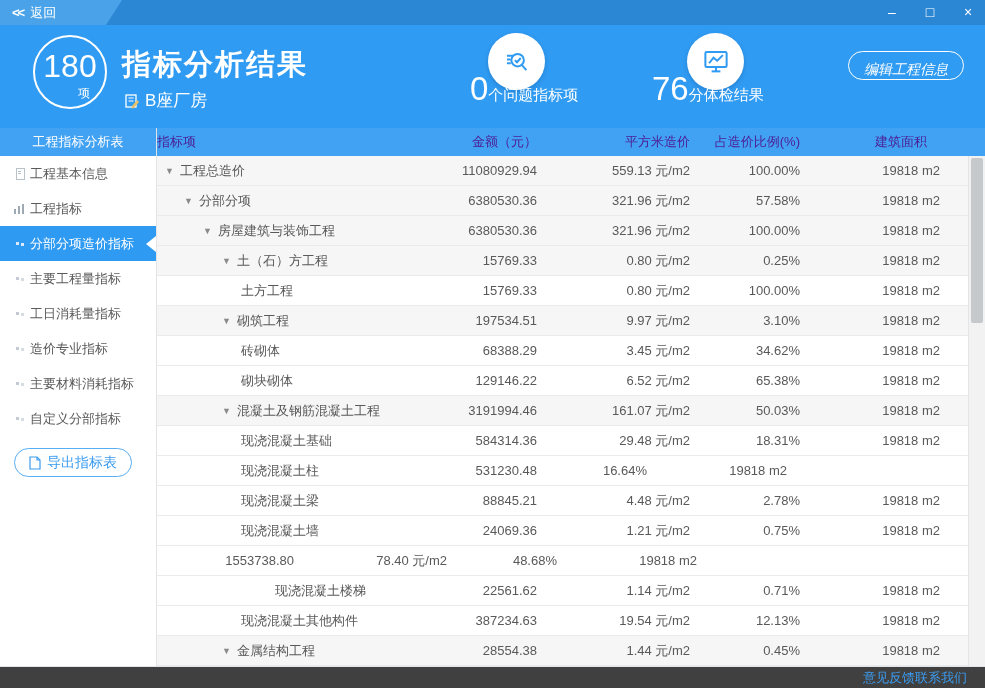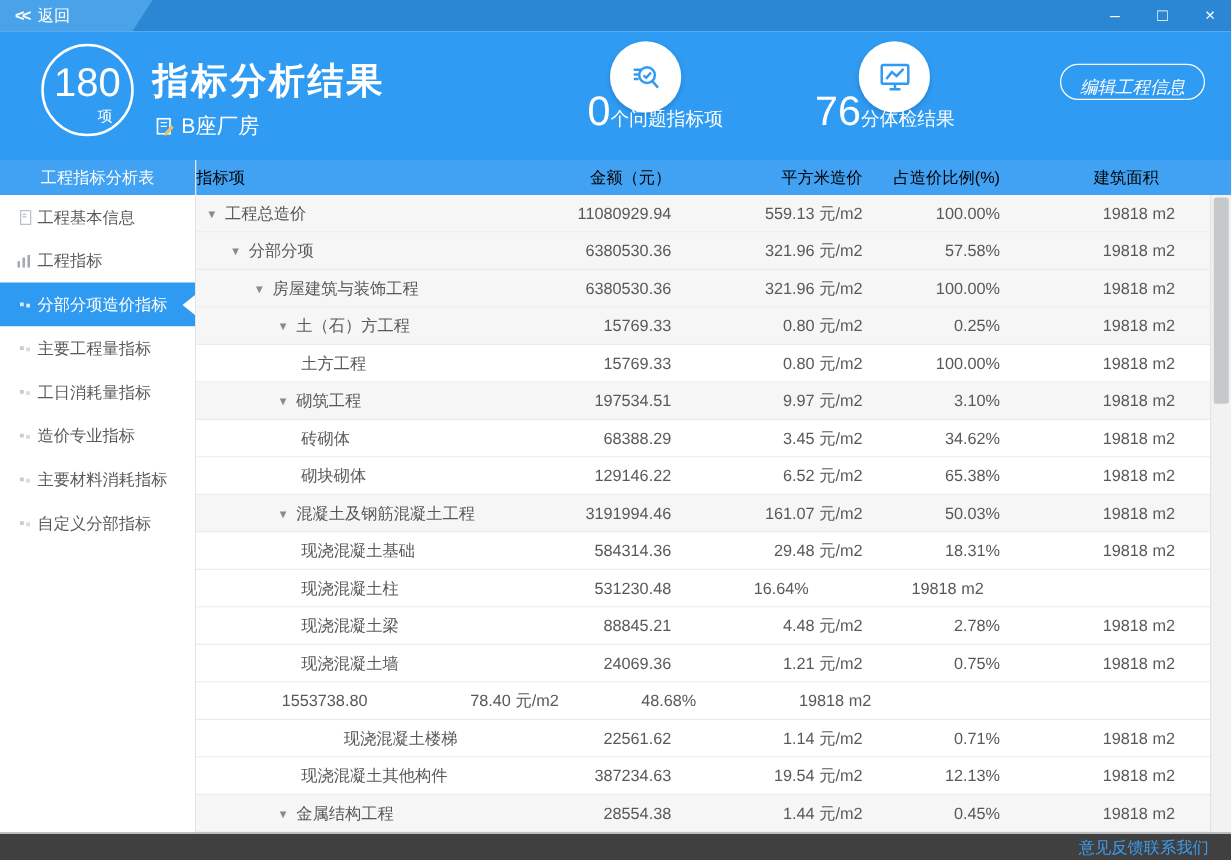--- a/index.html
+++ b/index.html
@@ -83,21 +83,21 @@
   .selected .dot-icon::before { background:#dceafc; box-shadow:5px 1px 0 #dceafc; }
   .export-btn {
     margin:12px 0 0 14px; height:29px; padding:0 14px;
     border:1px solid #58aef3; border-radius:15px; background:#fff;
     color:#3b9cf0; font-size:14px; line-height:27px; cursor:pointer;
     display:inline-flex; align-items:center; gap:6px; font-family:inherit;
   }
   
   .table-wrap { position:absolute; left:157px; top:128px; width:828px; height:538px; background:#fff; }
   .thead {
-    display:flex; height:28px; background:#41a1f2; color:#000000; font-size:13px;align-items:center;
+    display:flex; height:28px; background:#41a1f2; color:#4c1d95; font-size:13px;align-items:center;
   }
   .hcell { line-height:28px; text-align:center; flex:none; }
   .trow {
     display:flex; height:30px; border-bottom:1px solid #ebebeb;
     font-size:13px; color:#595959; background:#fff; cursor:default;
   }
   .trow.parent { background:#f6f6f6; }
   .cell { line-height:29px; flex:none; white-space:nowrap; overflow:hidden; }
   .c1 { width:243px; text-align:left; }
   .c2 { width:145px; text-align:right; padding-right:8px; }
@@ -215,20 +215,29 @@
       </div>
       <div class="side-item">
         <span class="sicon dot-icon"></span>
         <span>主要材料消耗指标</span>
       </div>
       <div class="side-item">
         <span class="sicon dot-icon"></span>
         <span>自定义分部指标</span>
       </div>
     </div>
+  <button class="export-btn">
+    <span>
+      <svg width="12" height="14" viewBox="0 0 12 14" fill="none" stroke="#3b9cf0" stroke-width="1.2">
+        <path d="M1 1 H8 L11 4 V13 H1 Z"></path>
+        <path d="M8 1 V4 H11"></path>
+      </svg>
+    </span>
+    <span>导出指标表</span>
+  </button>
 </div>
 
 <div class="table-wrap">
   <div class="thead" id="thead">
       <span class="hcell c1">指标项</span>
       <span class="hcell c2">金额（元）</span>
       <span class="hcell c3">平方米造价</span>
       <span class="hcell c4">占造价比例(%)</span>
       <span class="hcell c5">建筑面积</span>
     </div>

